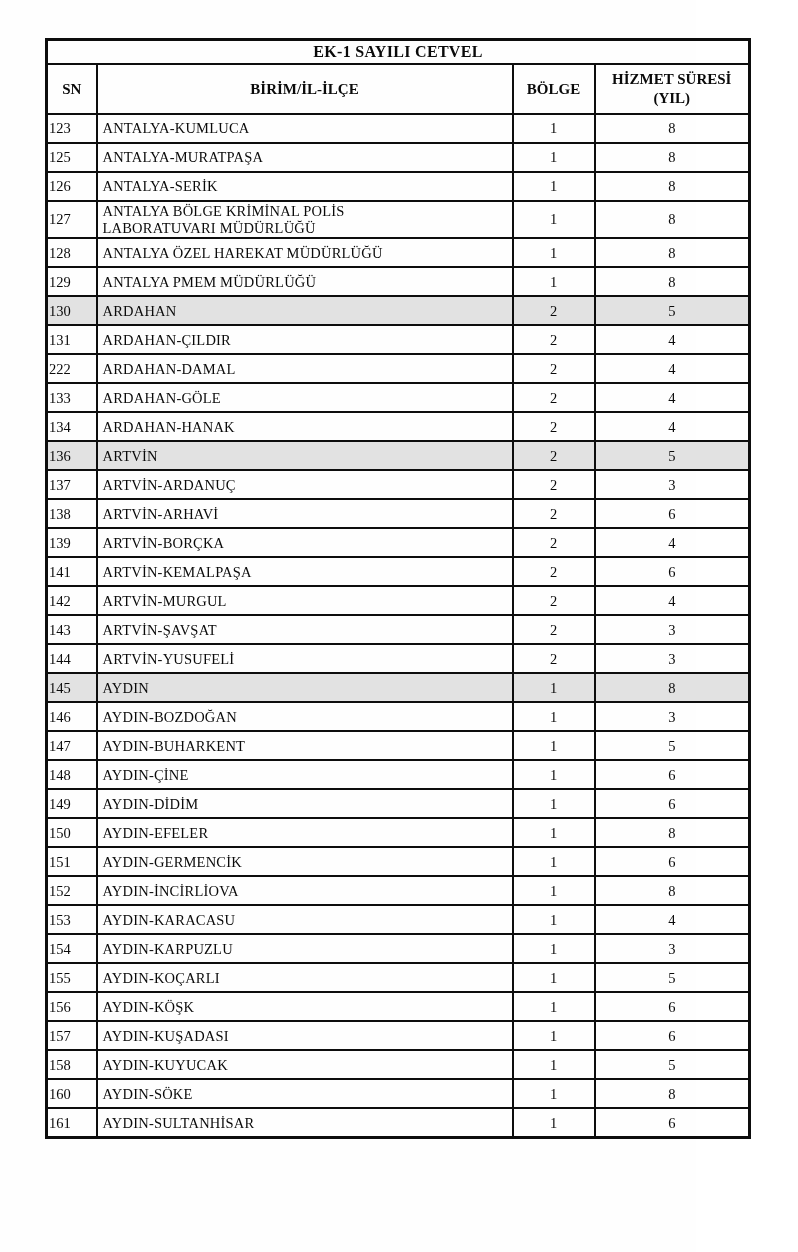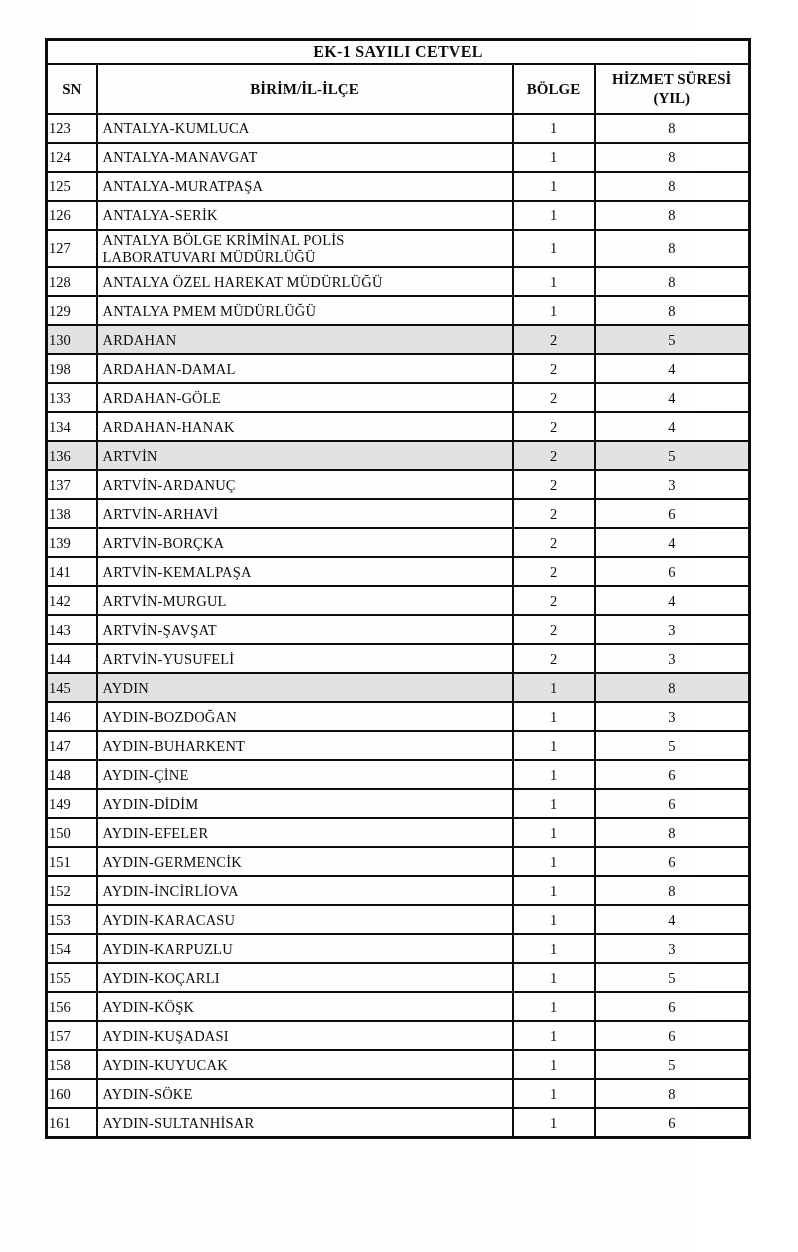--- a/index.html
+++ b/index.html
@@ -108,26 +108,20 @@
       </tr>
     </thead>
     <tbody>
         <tr>
           <td class="td-sn">123</td>
           <td class="td-birim">ANTALYA-KUMLUCA</td>
           <td class="td-bolge">1</td>
           <td class="td-sure">8</td>
         </tr>
         <tr>
-          <td class="td-sn">124</td>
-          <td class="td-birim">ANTALYA-MANAVGAT</td>
-          <td class="td-bolge">1</td>
-          <td class="td-sure">8</td>
-        </tr>
-        <tr>
           <td class="td-sn">125</td>
           <td class="td-birim">ANTALYA-MURATPAŞA</td>
           <td class="td-bolge">1</td>
           <td class="td-sure">8</td>
         </tr>
         <tr>
           <td class="td-sn">126</td>
           <td class="td-birim">ANTALYA-SERİK</td>
           <td class="td-bolge">1</td>
           <td class="td-sure">8</td>
@@ -151,21 +145,27 @@
           <td class="td-bolge">1</td>
           <td class="td-sure">8</td>
         </tr>
         <tr class="highlight">
           <td class="td-sn">130</td>
           <td class="td-birim">ARDAHAN</td>
           <td class="td-bolge">2</td>
           <td class="td-sure">5</td>
         </tr>
         <tr>
-          <td class="td-sn">198</td>
+          <td class="td-sn">131</td>
+          <td class="td-birim">ARDAHAN-ÇILDIR</td>
+          <td class="td-bolge">2</td>
+          <td class="td-sure">4</td>
+        </tr>
+        <tr>
+          <td class="td-sn">222</td>
           <td class="td-birim">ARDAHAN-DAMAL</td>
           <td class="td-bolge">2</td>
           <td class="td-sure">4</td>
         </tr>
         <tr>
           <td class="td-sn">133</td>
           <td class="td-birim">ARDAHAN-GÖLE</td>
           <td class="td-bolge">2</td>
           <td class="td-sure">4</td>
         </tr>

